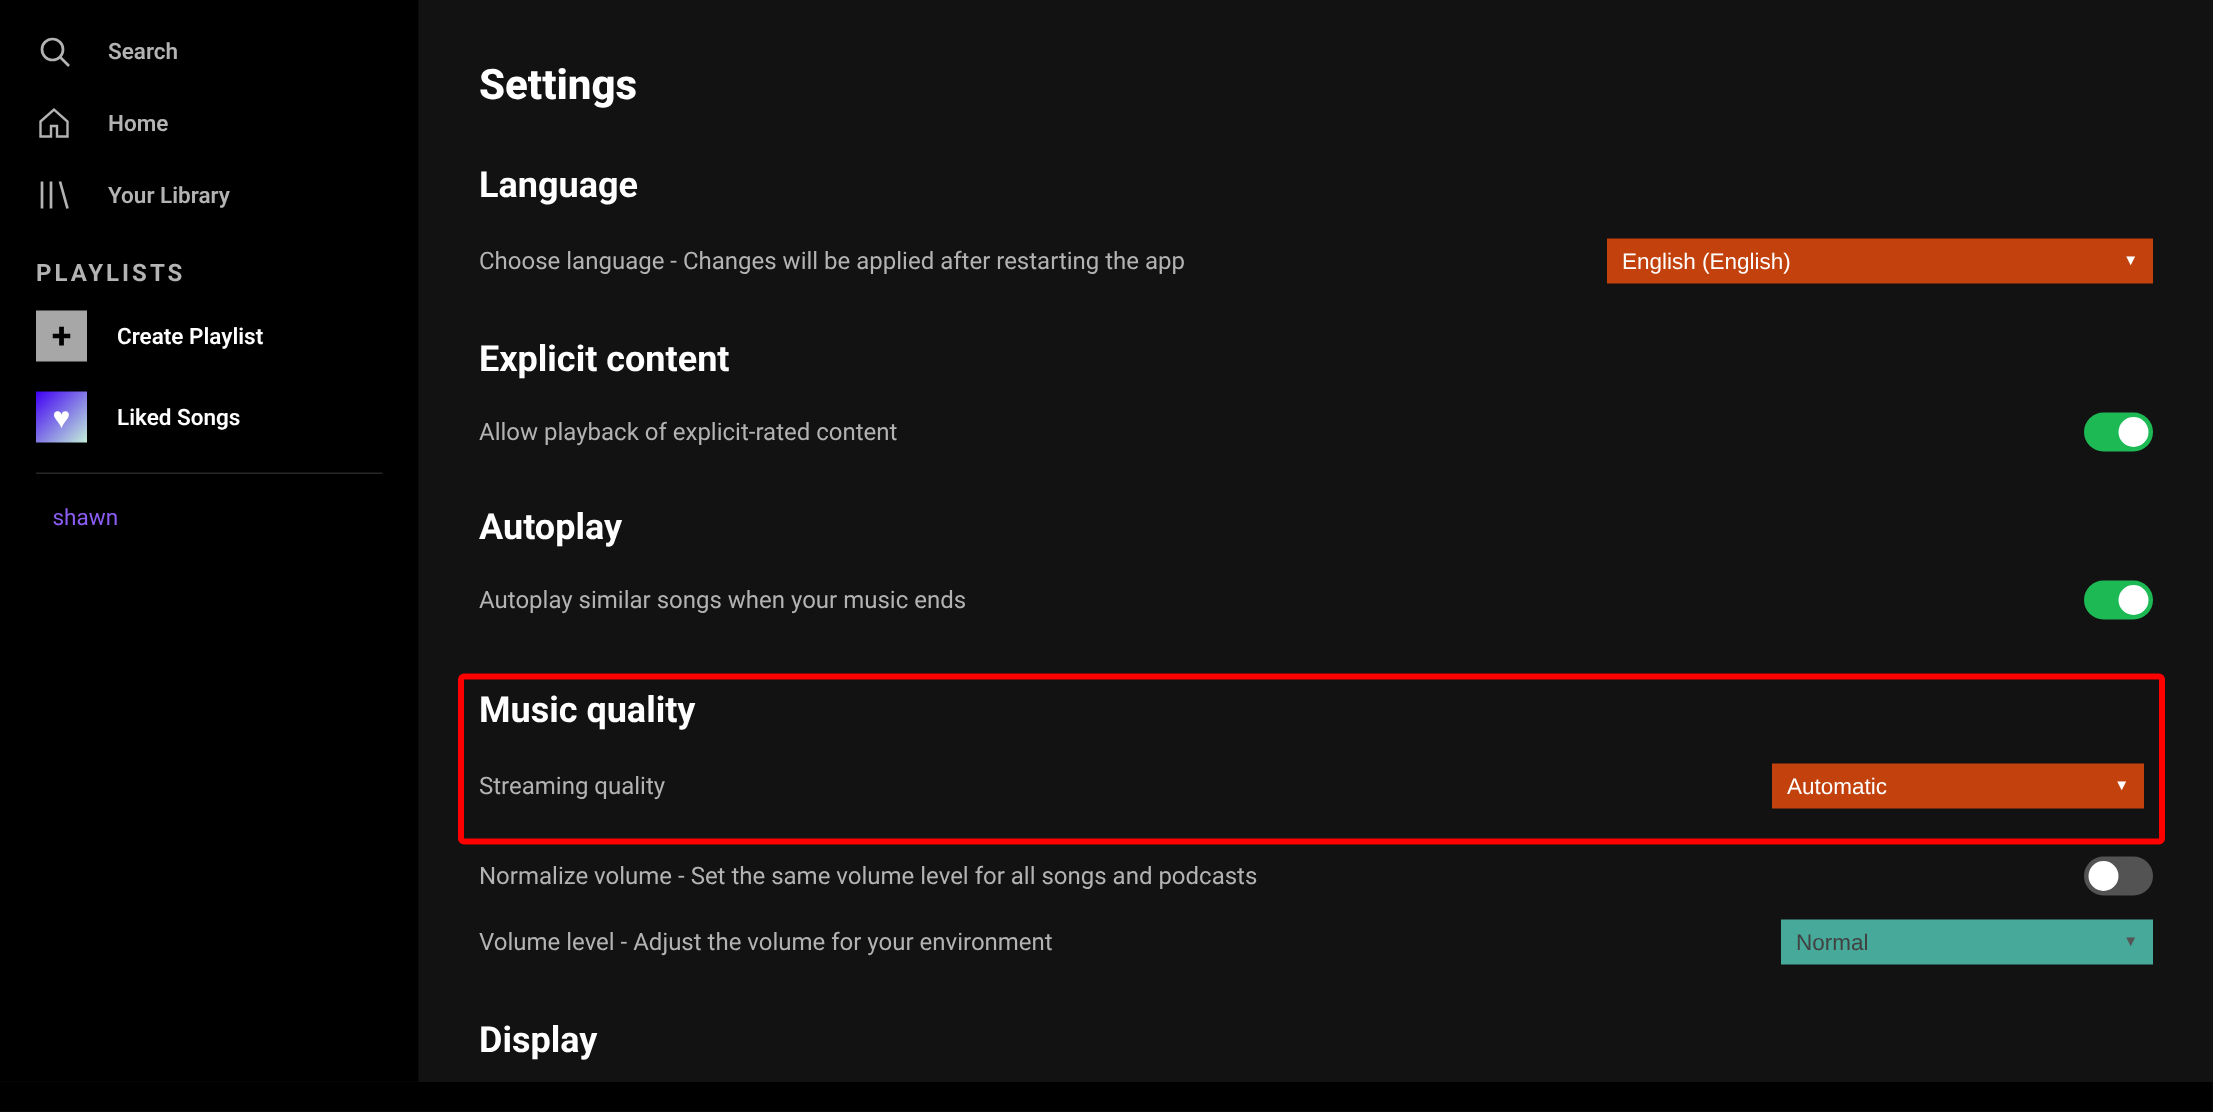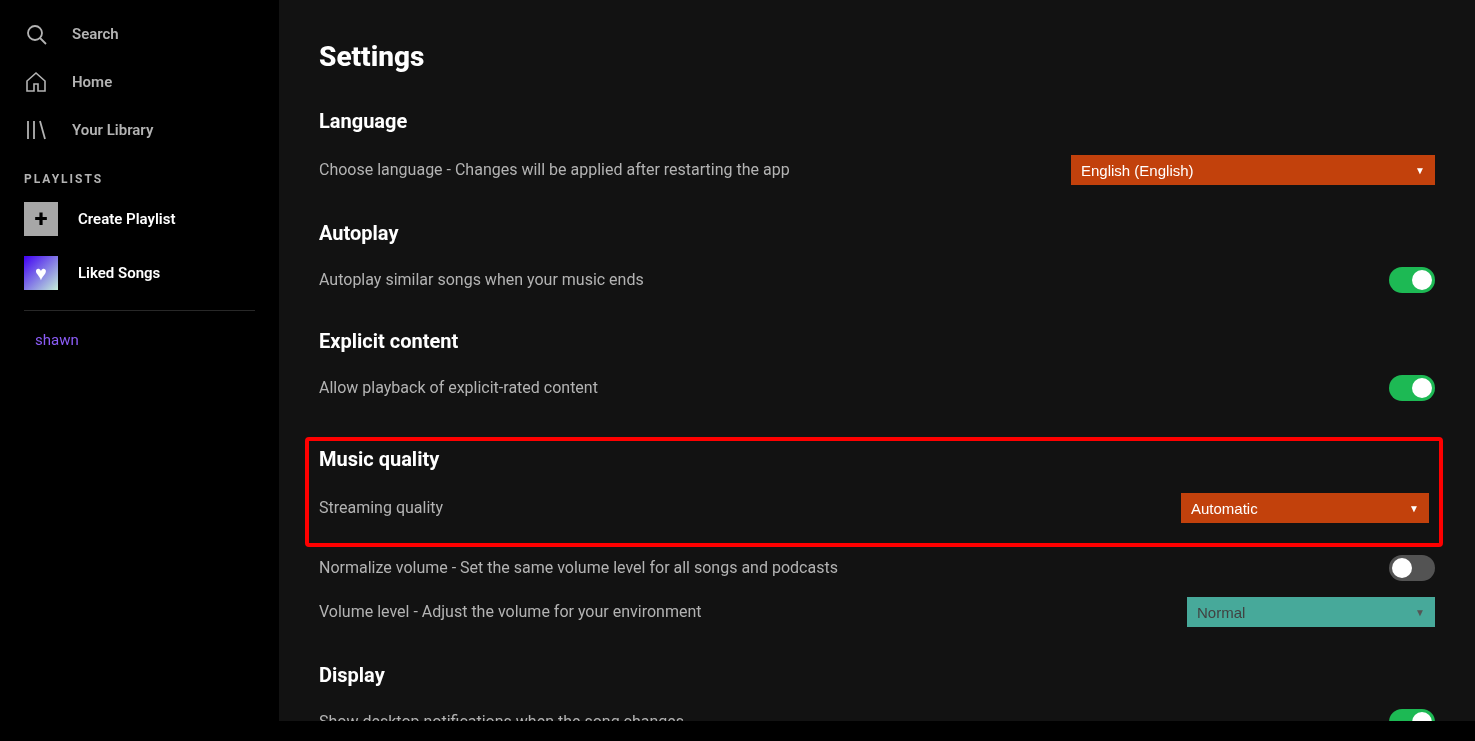--- a/index.html
+++ b/index.html
@@ -34,21 +34,21 @@
     width: 24px;
     height: 24px;
     margin-right: 24px;
     display: inline-flex;
     align-items: center;
     justify-content: center;
     flex-shrink: 0;
   }
   .playlists-header {
     padding: 18px 24px 6px 24px;
-    font-size: 12px;
+    font-size: 16px;
     letter-spacing: 2px;
     font-weight: 700;
     color: #b3b3b3;
   }
   .playlist-item {
     display: flex;
     align-items: center;
     padding: 10px 24px;
     color: #fff;
     font-size: 15px;
@@ -87,21 +87,21 @@
   }
   .page-title {
     color: #fff;
     font-size: 28px;
     font-weight: 800;
     margin-bottom: 36px;
   }
   .section { margin-bottom: 28px; }
   .section-title {
     color: #fff;
-    font-size: 20px;
+    font-size: 24px;
     font-weight: 700;
     margin-bottom: 14px;
   }
   .row {
     display: flex;
     align-items: center;
     justify-content: space-between;
     padding: 8px 0;
     font-size: 16px;
     color: #b3b3b3;
@@ -236,33 +236,33 @@
         <div class="select-wrapper">
           <select class="sp-select wide">
             <option>English (English)</option>
           </select>
           <span class="select-arrow">▼</span>
         </div>
       </div>
     </div>
 
     <div class="section">
-      <div class="section-title">Autoplay</div>
-      <div class="row">
-        <div class="row-label">Autoplay similar songs when your music ends</div>
+      <div class="section-title">Explicit content</div>
+      <div class="row">
+        <div class="row-label">Allow playback of explicit-rated content</div>
         <div class="toggle on">
             <div class="toggle-knob"></div>
           </div>
       </div>
     </div>
 
     <div class="section">
-      <div class="section-title">Explicit content</div>
-      <div class="row">
-        <div class="row-label">Allow playback of explicit-rated content</div>
+      <div class="section-title">Autoplay</div>
+      <div class="row">
+        <div class="row-label">Autoplay similar songs when your music ends</div>
         <div class="toggle on">
             <div class="toggle-knob"></div>
           </div>
       </div>
     </div>
 
     <div class="section">
       <div class="highlight-box">
         <div class="section-title">Music quality</div>
         <div class="row">

